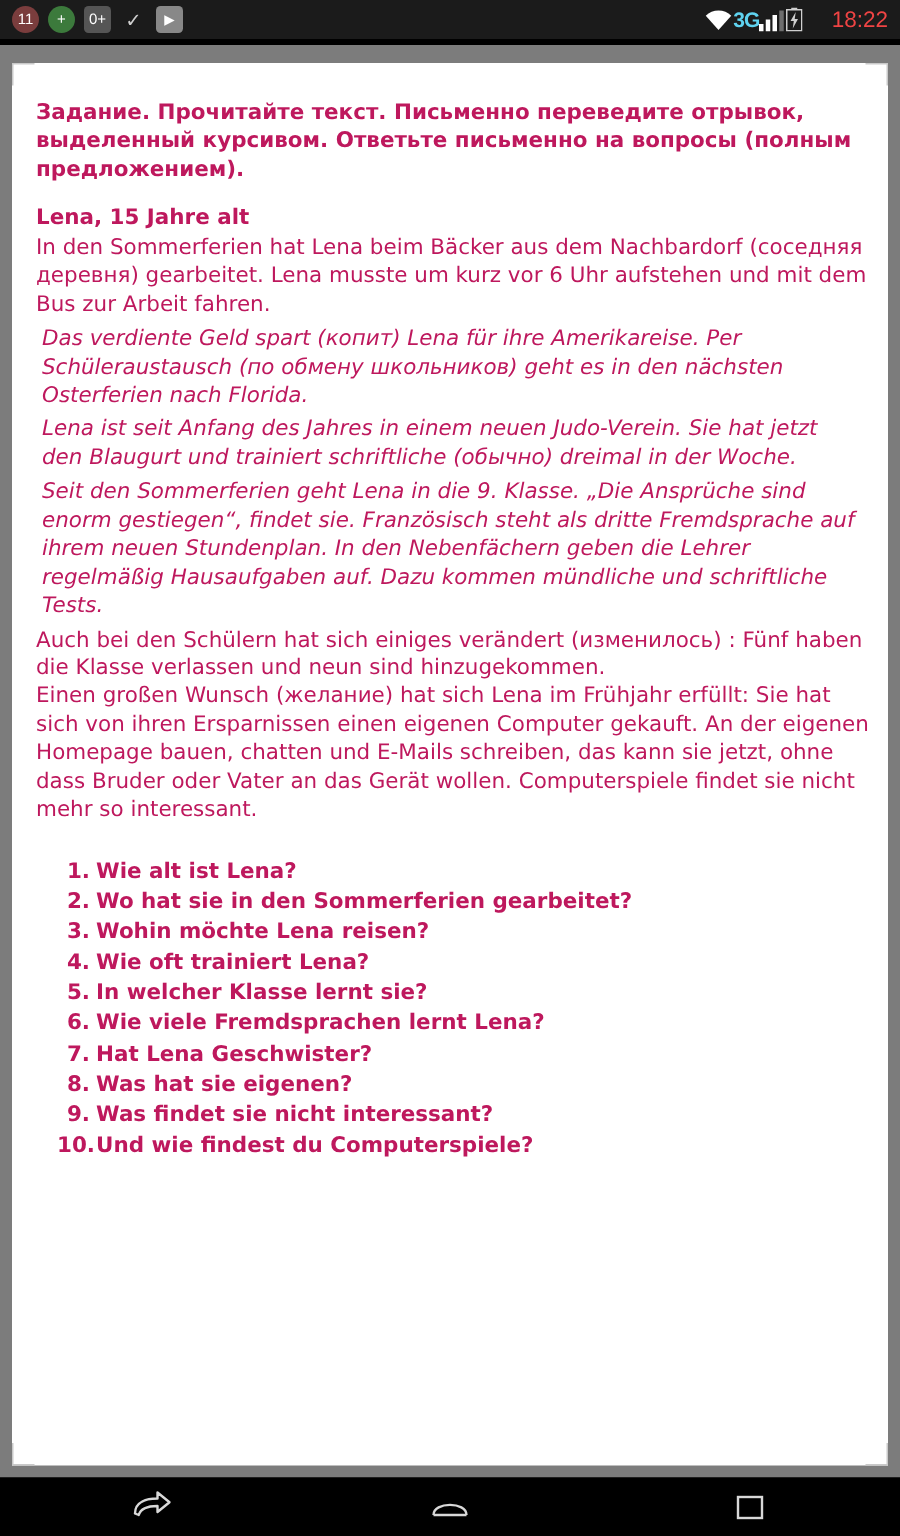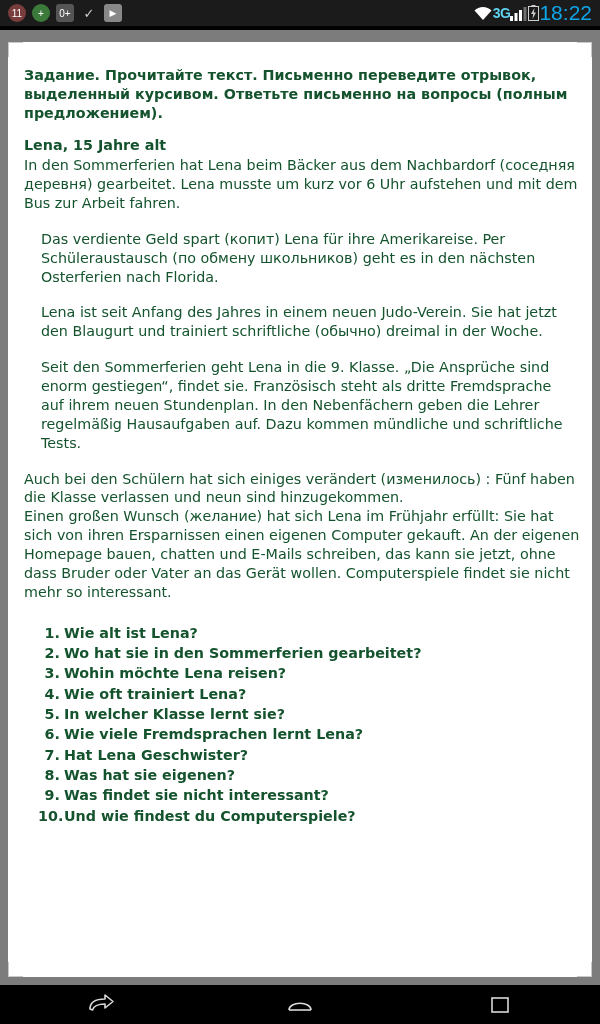--- a/index.html
+++ b/index.html
@@ -54,23 +54,23 @@
   .icon-yt { background: #888; color: #fff; font-size: 9px; border-radius: 3px; }
 
   .wifi-icon svg, .signal-icon svg, .battery-icon svg { display: block; }
   .net-label {
     color: #5fd3f0;
     font-size: 14px;
     font-weight: bold;
     letter-spacing: -0.5px;
   }
   .clock {
-    color: #0ea5e9;
-    font-size: 21px;
-    margin-left: 0;
+    color: #ef4444;
+    font-size: 15px;
+    margin-left: 19px;
   }
 
   
   .page-wrap {
     position: absolute;
     top: 30px;
     left: 0;
     width: 600px;
     height: 955px;
     background: #7c7c7c;
@@ -110,38 +110,39 @@
     border: 0 solid #c9c9c9;
   }
   .corner-tr { right: 0; top: 0; border-right-width: 1px; border-top-width: 1px; }
   .corner-bl { left: 0; bottom: 0; border-left-width: 1px; border-bottom-width: 1px; }
 
   .doc {
     position: absolute;
     top: 24px;
     left: 16px;
     right: 12px;
-    color: #14532d;
+    color: #be185d;
     font-size: 14.3px;
     line-height: 1.32;
     font-family: "DejaVu Sans", sans-serif;
   }
   .task {
     font-weight: bold;
     margin-bottom: 13px;
     font-size: 14.3px;
     line-height: 1.34;
   }
   .heading {
     font-weight: bold;
     margin-bottom: 1px;
   }
   .para { margin: 0; }
   .ital {
-    margin: 17px;
+    font-style: italic;
+    margin: 4px;
   }
   .qlist {
     margin: 22px 0 0 0;
     padding-left: 40px;
     list-style: none;
     counter-reset: q;
     font-weight: bold;
   }
   .qlist li {
     counter-increment: q;

